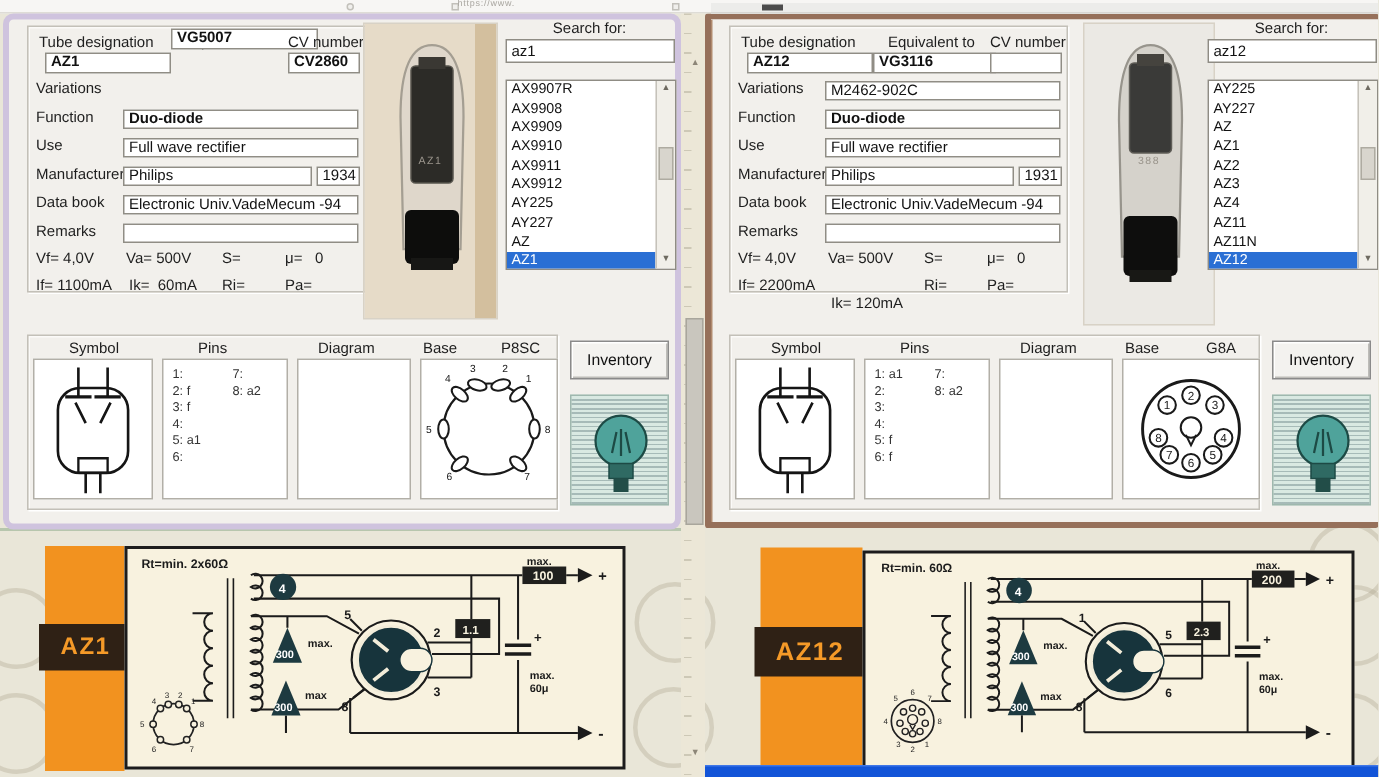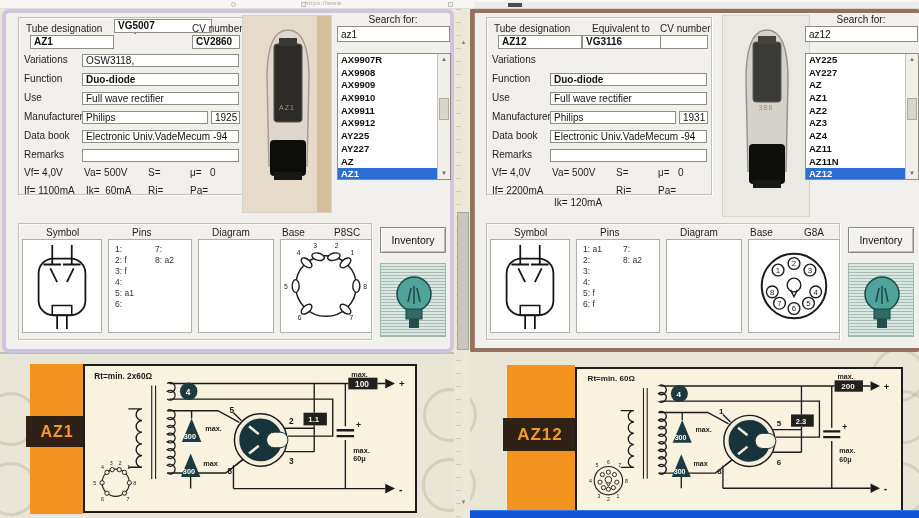--- a/index.html
+++ b/index.html
@@ -27,21 +27,21 @@
   .inp{position:absolute;background:#fff;border:1px solid #908d85;font-size:10px;line-height:12px;padding:0 0 0 3px;color:#111;white-space:pre;overflow:hidden;}
   .inp.b{font-weight:bold;}
   .spec{position:absolute;font-size:10px;color:#1e1e1e;white-space:pre;}
 
   .photo{position:absolute;overflow:hidden;border:1px solid #d8d2c6;}
   .photo .ptext{position:absolute;left:50%;transform:translateX(-50%);top:88px;font-size:7px;color:#9a958c;letter-spacing:1px;}
 
   .search-label{position:absolute;font-size:10px;color:#1e1e1e;text-align:center;width:114px;}
   .search-input{position:absolute;width:113px;height:16px;background:#fff;border:1px solid #8f8c84;font-size:10px;line-height:15px;padding-left:3px;color:#111;}
   .listbox{position:absolute;width:114px;height:127px;background:#fff;border:1px solid #8f8c84;overflow:hidden;}
-  .listbox .items{position:absolute;left:0;top:0;right:13px;bottom:0;font-weight:bold;}
+  .listbox .items{position:absolute;left:0;top:0;right:13px;bottom:0;}
   .li-item{height:12.7px;font-size:9.5px;line-height:12.7px;padding-left:3px;color:#111;white-space:pre;}
   .li-item.selected{background:#2a6fd4;color:#fff;}
   .lb-scroll{position:absolute;right:0;top:0;width:13px;height:100%;background:#f1efe9;border-left:1px solid #c5c2ba;}
   .lb-arrow{position:absolute;left:0;width:12px;height:11px;font-size:6px;color:#6e6a60;text-align:center;line-height:11px;}
   .lb-thumb{position:absolute;left:1px;width:10px;height:22px;background:#d8d5cd;border:1px solid #aeaba1;}
 
   .pbox{position:absolute;background:#fff;border:1px solid #b2afa7;}
   .pin-line{font-size:8.5px;line-height:11px;color:#333;white-space:pre;}
   .pins-col{position:absolute;top:4px;}
   .btn{position:absolute;background:#f3f2ef;border:1px solid #8a8a8a;box-shadow:inset 1px 1px 0 #ffffff,inset -1px -1px 0 #bdbcb8;font-size:10.5px;color:#111;text-align:center;}
@@ -90,28 +90,27 @@
     <div class="fgroup" style="left:12px;top:4px;width:226px;height:178px"></div>
 
     <span class="lbl" style="left:20px;top:10px">Tube designation</span>
     <div class="inp b" style="left:24px;top:22px;width:84px;height:14px">AZ1</div>
     <span class="lbl" style="left:118px;top:10px">Equivalent to</span>
     <div class="inp b" style="left:108px;top:6px;width:98px;height:14px">VG5007</div>
     <span class="lbl" style="left:186px;top:10px">CV number</span>
     <div class="inp b" style="left:186px;top:22px;width:48px;height:14px">CV2860</div>
 
     <span class="lbl" style="left:18px;top:41px">Variations</span>
-    <div class="inp" style="left:76px;top:41px;width:157px;height:13px">OSW3118,</div>
     <span class="lbl" style="left:18px;top:60px">Function</span>
     <div class="inp b" style="left:76px;top:60px;width:157px;height:13px">Duo-diode</div>
     <span class="lbl" style="left:18px;top:79px">Use</span>
     <div class="inp" style="left:76px;top:79px;width:157px;height:13px">Full wave rectifier</div>
     <span class="lbl" style="left:18px;top:98px">Manufacturer</span>
     <div class="inp" style="left:76px;top:98px;width:126px;height:13px">Philips</div>
-    <div class="inp" style="left:205px;top:98px;width:29px;height:13px">1925</div>
+    <div class="inp" style="left:205px;top:98px;width:29px;height:13px">1934</div>
     <span class="lbl" style="left:18px;top:117px">Data book</span>
     <div class="inp" style="left:76px;top:117px;width:157px;height:13px">Electronic Univ.VadeMecum -94</div>
     <span class="lbl" style="left:18px;top:136px">Remarks</span>
     <div class="inp" style="left:76px;top:136px;width:157px;height:13px"></div>
 
     <span class="spec" style="left:18px;top:154px">Vf= 4,0V</span>
     <span class="spec" style="left:78px;top:154px">Va= 500V</span>
     <span class="spec" style="left:142px;top:154px">S=</span>
     <span class="spec" style="left:184px;top:154px">μ=   0</span>
     <span class="spec" style="left:18px;top:172px">If= 1100mA</span>
@@ -230,20 +229,21 @@
     <div class="fgroup" style="left:12px;top:4px;width:226px;height:178px"></div>
 
     <span class="lbl" style="left:20px;top:10px">Tube designation</span>
     <div class="inp b" style="left:24px;top:22px;width:84px;height:14px">AZ12</div>
     <span class="lbl" style="left:118px;top:10px">Equivalent to</span>
     <div class="inp b" style="left:108px;top:22px;width:82px;height:14px">VG3116</div>
     <span class="lbl" style="left:186px;top:10px">CV number</span>
     <div class="inp b" style="left:186px;top:22px;width:48px;height:14px"></div>
 
     <span class="lbl" style="left:18px;top:41px">Variations</span>
+    <div class="inp" style="left:76px;top:41px;width:157px;height:13px">M2462-902C</div>
     <span class="lbl" style="left:18px;top:60px">Function</span>
     <div class="inp b" style="left:76px;top:60px;width:157px;height:13px">Duo-diode</div>
     <span class="lbl" style="left:18px;top:79px">Use</span>
     <div class="inp" style="left:76px;top:79px;width:157px;height:13px">Full wave rectifier</div>
     <span class="lbl" style="left:18px;top:98px">Manufacturer</span>
     <div class="inp" style="left:76px;top:98px;width:126px;height:13px">Philips</div>
     <div class="inp" style="left:205px;top:98px;width:29px;height:13px">1931</div>
     <span class="lbl" style="left:18px;top:117px">Data book</span>
     <div class="inp" style="left:76px;top:117px;width:157px;height:13px">Electronic Univ.VadeMecum -94</div>
     <span class="lbl" style="left:18px;top:136px">Remarks</span>

